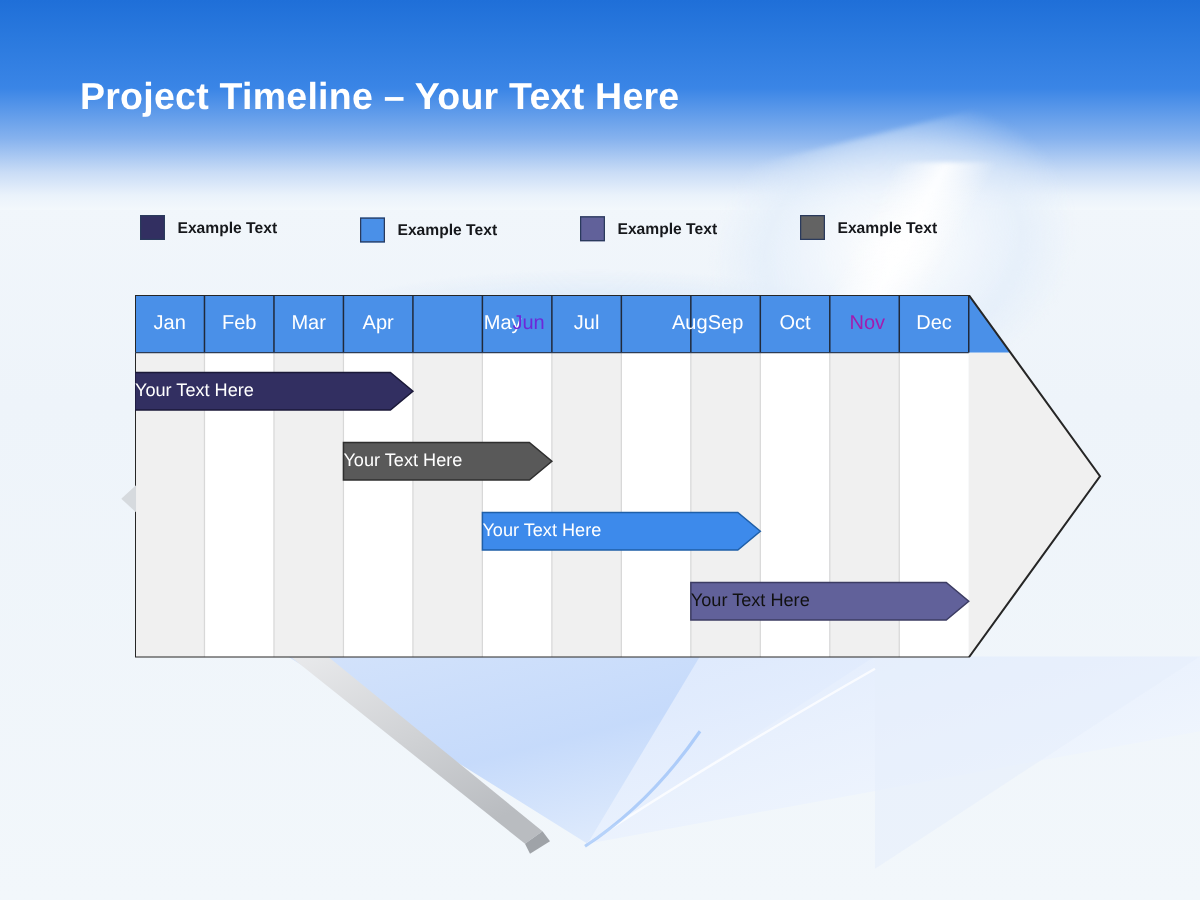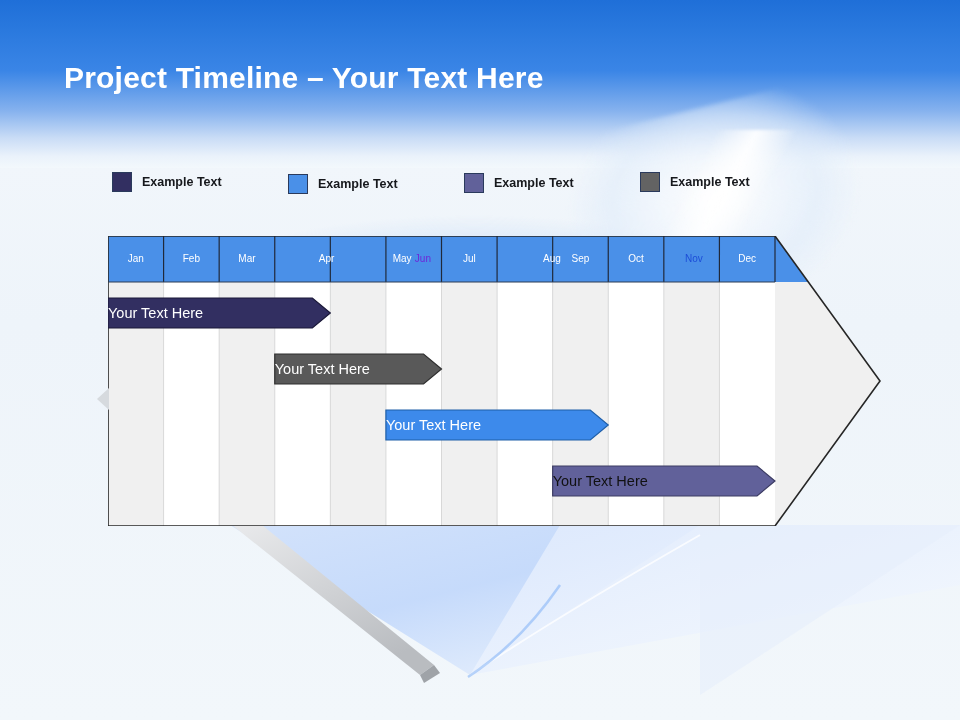--- a/index.html
+++ b/index.html
@@ -61,21 +61,21 @@
     margin-left:10px;font-size:12.5px;font-weight:bold;color:#16181c;white-space:nowrap;
   }
 
   
   #chart{position:absolute;left:108px;top:236px;width:776px;height:290px;}
   #chart svg{position:absolute;left:0;top:0;}
 
   .chart-labels{position:absolute;left:0;top:0;width:776px;height:290px;pointer-events:none;}
   .month-label{
     position:absolute;top:0;height:46px;line-height:46px;
-    text-align:center;color:#ffffff;font-size:10px;border-radius:15px;
+    text-align:center;color:#ffffff;font-size:16px;border-radius:15px;
   }
 
   
   .bar-label{
     position:absolute;height:30px;line-height:30px;
     font-size:14.5px;white-space:nowrap;text-align:left;
   }
 
   
   .left-notch{position:absolute;left:-11px;top:152px;width:12px;height:22px;}
@@ -196,28 +196,28 @@
         <line x1="0" y1="46" x2="667" y2="46" stroke="#2d3c55" stroke-width="1"></line>
         <path d="M0,62 L204.33333333333334,62 L222.33333333333334,77 L204.33333333333334,92 L0,92 Z" fill="#322f61" stroke="#1b1938" stroke-width="1.2" stroke-linejoin="miter"></path>
         <path d="M166.75,118 L315.5,118 L333.5,133 L315.5,148 L166.75,148 Z" fill="#595959" stroke="#2f2f2f" stroke-width="1.2" stroke-linejoin="miter"></path>
         <path d="M277.9166666666667,174 L482.25,174 L500.25,189 L482.25,204 L277.9166666666667,204 Z" fill="#3d8aeb" stroke="#1f5fa8" stroke-width="1.2" stroke-linejoin="miter"></path>
         <path d="M444.6666666666667,230 L649,230 L667,245 L649,260 L444.6666666666667,260 Z" fill="#61619a" stroke="#3c3c63" stroke-width="1.2" stroke-linejoin="miter"></path>
       </svg>
     <div class="chart-labels" id="chart-labels">
         <div class="month-label" style="left: 0px; width: 55.5833px; color: rgb(255, 255, 255);">Jan</div>
         <div class="month-label" style="left: 55.5833px; width: 55.5833px; color: rgb(255, 255, 255);">Feb</div>
         <div class="month-label" style="left: 111.167px; width: 55.5833px; color: rgb(255, 255, 255);">Mar</div>
-        <div class="month-label" style="left: 166.75px; width: 55.5833px; color: rgb(255, 255, 255); padding-left: 24px;">Apr</div>
+        <div class="month-label" style="left: 166.75px; width: 55.5833px; color: rgb(255, 255, 255);">Apr</div>
         <div class="month-label" style="left: 222.333px; width: 55.5833px; color: rgb(255, 255, 255); padding-left: 44px;">May</div>
         <div class="month-label" style="left: 277.917px; width: 74px; color: #6d28d9;">Jun</div>
         <div class="month-label" style="left: 333.5px; width: 55.5833px; color: rgb(255, 255, 255);">Jul</div>
         <div class="month-label" style="left: 389.083px; width: 55.5833px; color: rgb(255, 255, 255); margin-left: 27px;">Aug</div>
         <div class="month-label" style="left: 444.667px; width: 55.5833px; color: rgb(255, 255, 255);">Sep</div>
         <div class="month-label" style="left: 500.25px; width: 55.5833px; color: rgb(255, 255, 255);">Oct</div>
-        <div class="month-label" style="left: 555.833px; width: 60px; color: #1d4ed8; text-align: center;">Nov</div>
+        <div class="month-label" style="left: 555.833px; width: 60px; color: #a21caf; text-align: center;">Nov</div>
         <div class="month-label" style="left: 611.417px; width: 55.5833px; color: rgb(255, 255, 255);">Dec</div>
         <div class="bar-label" style="left: 0px; top: 62px; width: 213.333px; color: rgb(255, 255, 255);">Your  Text Here</div>
         <div class="bar-label" style="left: 166.75px; top: 118px; width: 157.75px; color: rgb(255, 255, 255);">Your  Text Here</div>
         <div class="bar-label" style="left: 277.917px; top: 174px; width: 213.333px; color: rgb(255, 255, 255);">Your  Text Here</div>
         <div class="bar-label" style="left: 444.667px; top: 230px; width: 213.333px; color: rgb(17, 17, 17);">Your  Text Here</div>
       </div>
     <div class="left-notch">
       <svg width="12" height="22" viewBox="0 0 12 22">
           <path d="M12,0 L12,22 L0,11 Z" fill="#d6dade"></path>
         </svg>

